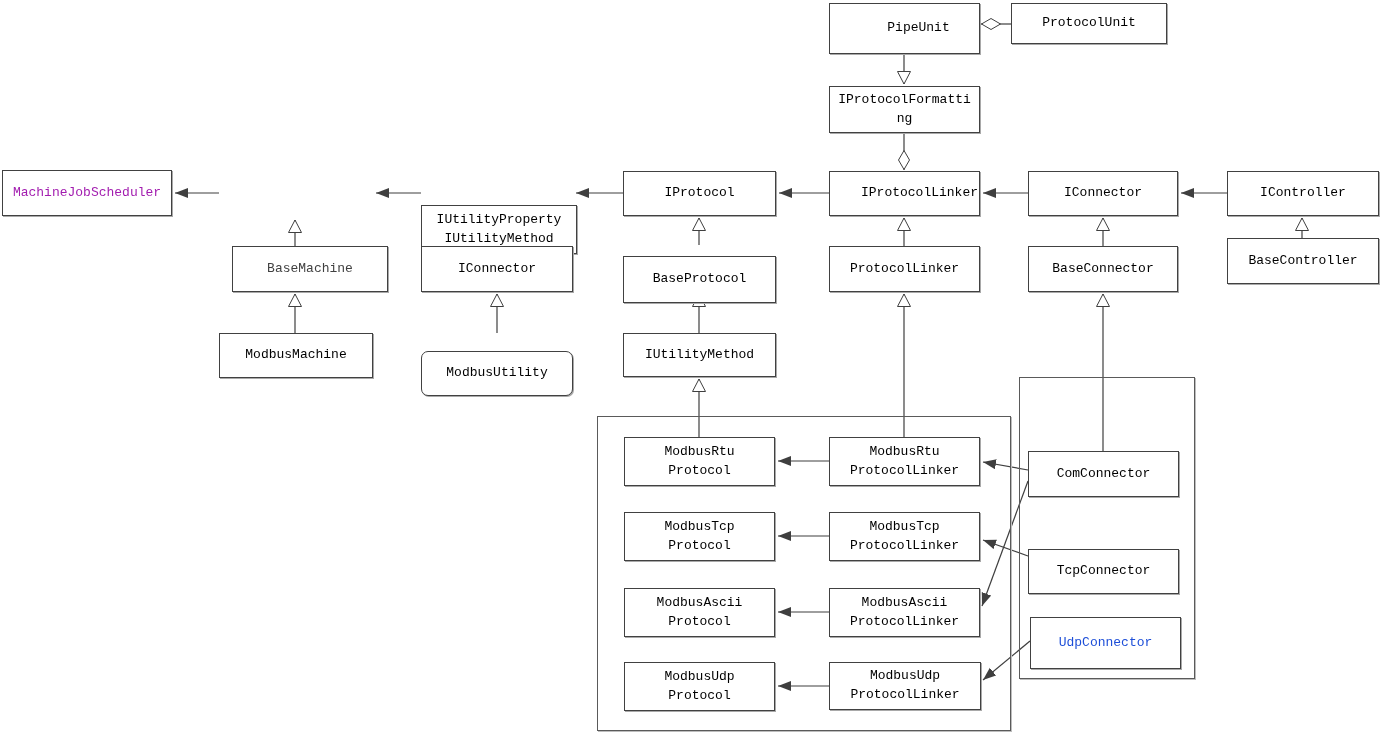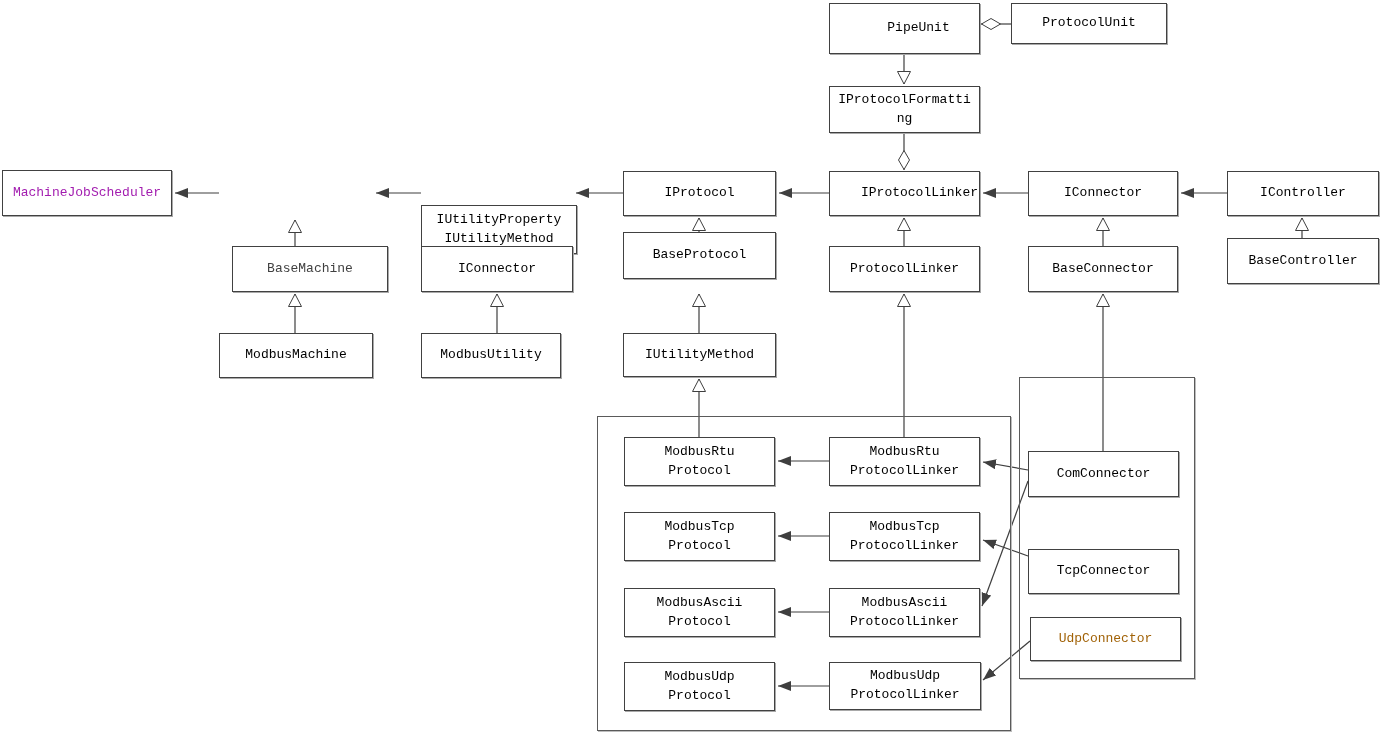--- a/index.html
+++ b/index.html
@@ -73,39 +73,39 @@
 ng</div>
     <div class="node" style="left: 2px; top: 170px; width: 170px; height: 46px; border-color: rgb(65, 65, 65); color: #a21caf;">MachineJobScheduler</div>
     <div class="node" style="left: 421px; top: 182px; width: 156px; height: 49px; border-color: rgb(65, 65, 65); color: rgb(0, 0, 0); margin-top: 23px;">IUtilityProperty
 IUtilityMethod</div>
     <div class="node" style="left: 623px; top: 171px; width: 153px; height: 45px; border-color: rgb(65, 65, 65); color: rgb(0, 0, 0);">IProtocol</div>
     <div class="node" style="left: 829px; top: 171px; width: 151px; height: 45px; border-color: rgb(65, 65, 65); color: rgb(0, 0, 0); padding-left: 30px;">IProtocolLinker</div>
     <div class="node" style="left: 1028px; top: 171px; width: 150px; height: 45px; border-color: rgb(65, 65, 65); color: rgb(0, 0, 0);">IConnector</div>
     <div class="node" style="left: 1227px; top: 171px; width: 152px; height: 45px; border-color: rgb(65, 65, 65); color: rgb(0, 0, 0);">IController</div>
     <div class="node" style="left: 232px; top: 246px; width: 156px; height: 46px; border-color: rgb(65, 65, 65); color: #404040;">BaseMachine</div>
     <div class="node" style="left: 421px; top: 246px; width: 152px; height: 46px; border-color: rgb(65, 65, 65); color: rgb(0, 0, 0);">IConnector</div>
-    <div class="node" style="left: 623px; top: 232px; width: 153px; height: 47px; border-color: rgb(65, 65, 65); color: rgb(0, 0, 0);">BaseProtocol</div>
+    <div class="node" style="left: 623px; top: 256px; width: 153px; height: 47px; border-color: rgb(65, 65, 65); color: rgb(0, 0, 0);">BaseProtocol</div>
     <div class="node" style="left: 829px; top: 246px; width: 151px; height: 46px; border-color: rgb(65, 65, 65); color: rgb(0, 0, 0);">ProtocolLinker</div>
     <div class="node" style="left: 1028px; top: 246px; width: 150px; height: 46px; border-color: rgb(65, 65, 65); color: rgb(0, 0, 0);">BaseConnector</div>
     <div class="node" style="left: 1227px; top: 238px; width: 152px; height: 46px; border-color: rgb(65, 65, 65); color: rgb(0, 0, 0);">BaseController</div>
     <div class="node" style="left: 219px; top: 333px; width: 154px; height: 45px; border-color: rgb(65, 65, 65); color: rgb(0, 0, 0);">ModbusMachine</div>
-    <div class="node" style="left: 421px; top: 333px; width: 140px; height: 45px; border-color: rgb(65, 65, 65); color: rgb(0, 0, 0);">ModbusUtility</div>
+    <div class="node" style="left: 421px; top: 351px; width: 152px; height: 45px; border-color: rgb(65, 65, 65); color: rgb(0, 0, 0); border-radius: 7px;">ModbusUtility</div>
     <div class="node" style="left: 623px; top: 333px; width: 153px; height: 44px; border-color: rgb(65, 65, 65); color: rgb(0, 0, 0);">IUtilityMethod</div>
     <div class="node" style="left: 624px; top: 437px; width: 151px; height: 49px; border-color: rgb(65, 65, 65); color: rgb(0, 0, 0);">ModbusRtu
 Protocol</div>
     <div class="node" style="left: 829px; top: 437px; width: 151px; height: 49px; border-color: rgb(65, 65, 65); color: rgb(0, 0, 0);">ModbusRtu
 ProtocolLinker</div>
     <div class="node" style="left: 624px; top: 512px; width: 151px; height: 49px; border-color: rgb(65, 65, 65); color: rgb(0, 0, 0);">ModbusTcp
 Protocol</div>
     <div class="node" style="left: 829px; top: 512px; width: 151px; height: 49px; border-color: rgb(65, 65, 65); color: rgb(0, 0, 0);">ModbusTcp
 ProtocolLinker</div>
     <div class="node" style="left: 624px; top: 588px; width: 151px; height: 49px; border-color: rgb(65, 65, 65); color: rgb(0, 0, 0);">ModbusAscii
 Protocol</div>
     <div class="node" style="left: 829px; top: 588px; width: 151px; height: 49px; border-color: rgb(65, 65, 65); color: rgb(0, 0, 0);">ModbusAscii
 ProtocolLinker</div>
     <div class="node" style="left: 624px; top: 662px; width: 151px; height: 49px; border-color: rgb(65, 65, 65); color: rgb(0, 0, 0);">ModbusUdp
 Protocol</div>
     <div class="node" style="left: 829px; top: 662px; width: 152px; height: 48px; border-color: rgb(65, 65, 65); color: rgb(0, 0, 0);">ModbusUdp
 ProtocolLinker</div>
     <div class="node" style="left: 1028px; top: 451px; width: 151px; height: 46px; border-color: rgb(65, 65, 65); color: rgb(0, 0, 0);">ComConnector</div>
     <div class="node" style="left: 1028px; top: 535px; width: 151px; height: 45px; border-color: rgb(65, 65, 65); color: rgb(0, 0, 0); margin-top: 14px;">TcpConnector</div>
-    <div class="node" style="left: 1030px; top: 617px; width: 151px; height: 44px; border-color: rgb(65, 65, 65); color: #a16207;">UdpConnector</div>
+    <div class="node" style="left: 1030px; top: 617px; width: 151px; height: 52px; border-color: rgb(65, 65, 65); color: #1d4ed8;">UdpConnector</div>
   </div>
 
 </body></html>

